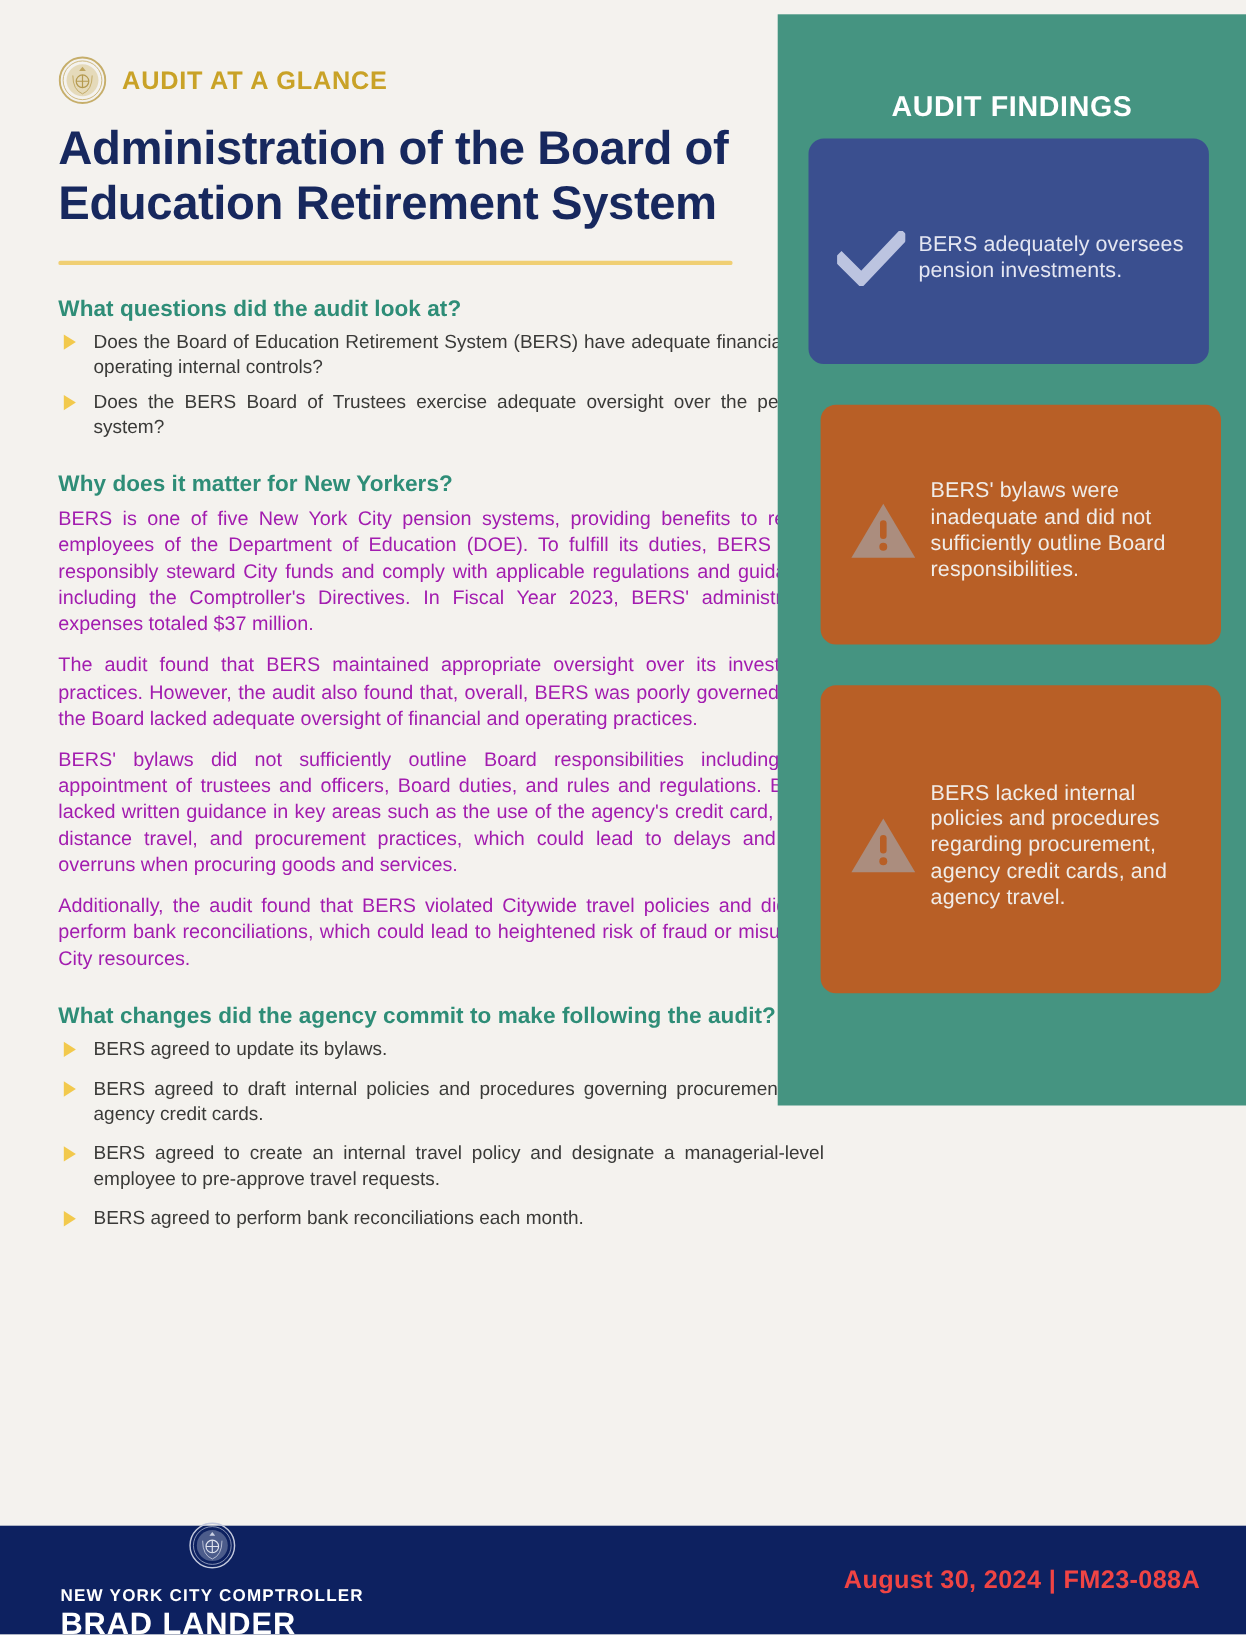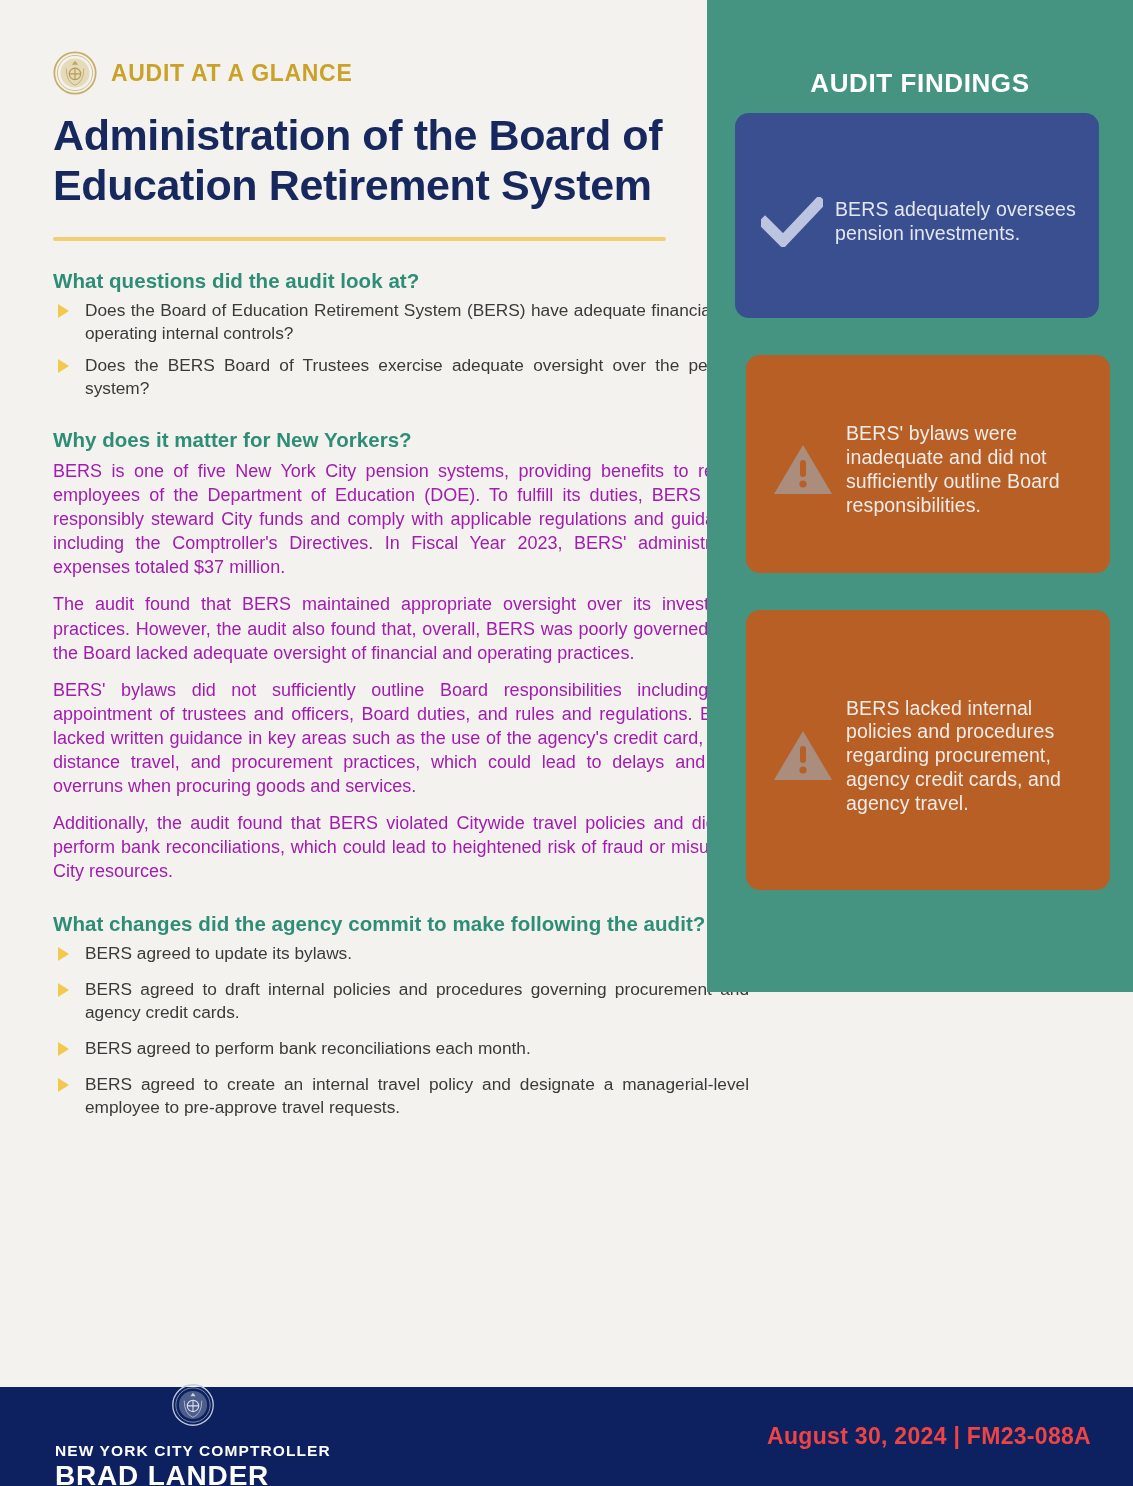--- a/index.html
+++ b/index.html
@@ -19,21 +19,21 @@
   #page {
     position: absolute;
     inset: 0;
     background: #f4f2ee;
   }
 
   
   #findings-panel {
     position: absolute;
     left: 707px;
-    top: 0;
+    top: 13px;
     width: 426px;
     height: 992px;
     background: #459481;
     box-sizing: border-box;
   }
   #findings-title {
     color: #ffffff;
     font-size: 26px;
     font-weight: bold;
     letter-spacing: 0.6px;
@@ -240,22 +240,22 @@
     <h2 class="section-head">Why does it matter for New Yorkers?</h2>
     <p class="body">BERS is one of five New York City pension systems, providing benefits to retired employees of the Department of Education (DOE). To fulfill its duties, BERS must responsibly steward City funds and comply with applicable regulations and guidance, including the Comptroller's Directives. In Fiscal Year 2023, BERS' administrative expenses totaled $37 million.</p>
     <p class="body">The audit found that BERS maintained appropriate oversight over its investment practices. However, the audit also found that, overall, BERS was poorly governed, and the Board lacked adequate oversight of financial and operating practices.</p>
     <p class="body">BERS' bylaws did not sufficiently outline Board responsibilities including the appointment of trustees and officers, Board duties, and rules and regulations. BERS lacked written guidance in key areas such as the use of the agency's credit card, long-distance travel, and procurement practices, which could lead to delays and cost overruns when procuring goods and services.</p>
     <p class="body">Additionally, the audit found that BERS violated Citywide travel policies and did not perform bank reconciliations, which could lead to heightened risk of fraud or misuse of City resources.</p>
 
     <h2 class="section-head">What changes did the agency commit to make following the audit?</h2>
     <ul class="bullets loose">
       <li><span class="tri"></span><span>BERS agreed to update its bylaws.</span></li>
       <li><span class="tri"></span><span>BERS agreed to draft internal policies and procedures governing procurement and agency credit cards.</span></li>
+      <li><span class="tri"></span><span>BERS agreed to create an internal travel policy and designate a managerial-level employee to pre-approve travel requests.</span></li>
       <li><span class="tri"></span><span>BERS agreed to perform bank reconciliations each month.</span></li>
-      <li><span class="tri"></span><span>BERS agreed to create an internal travel policy and designate a managerial-level employee to pre-approve travel requests.</span></li>
     </ul>
   </div>
 
   <div id="findings-panel">
     <div id="findings-title">AUDIT FINDINGS</div>
 
     <div class="finding-card positive" style="top:113px; height:205px;">
       <div class="finding-icon">
         <svg width="62" height="50" viewBox="0 0 62 50">
           <path d="M4 26 L22 44 L58 6" fill="none" stroke="#bcc4e0" stroke-width="11" stroke-linecap="square" stroke-linejoin="miter"></path>

